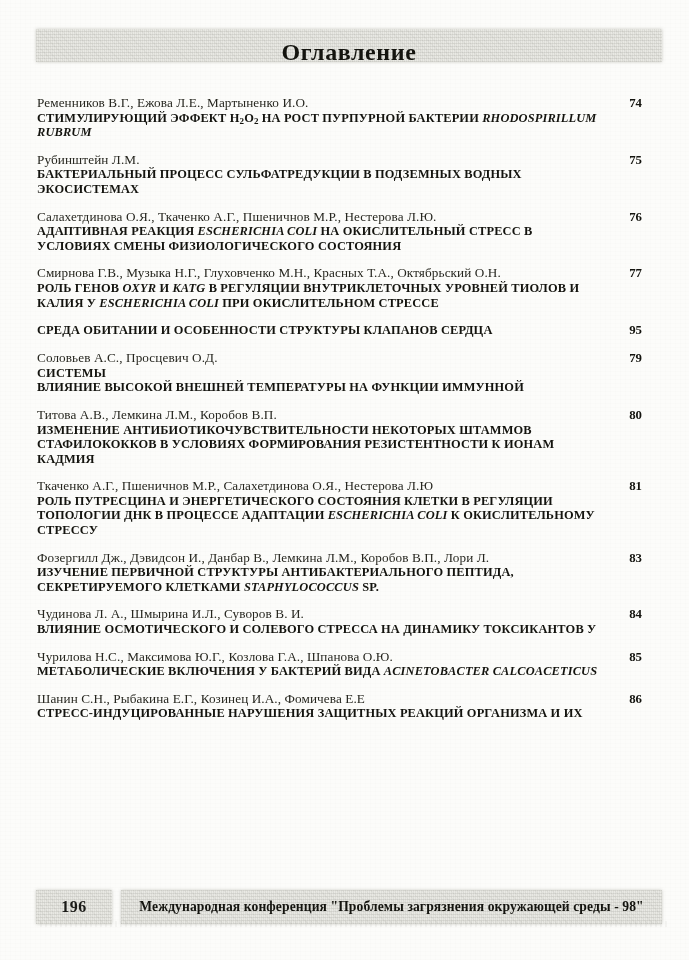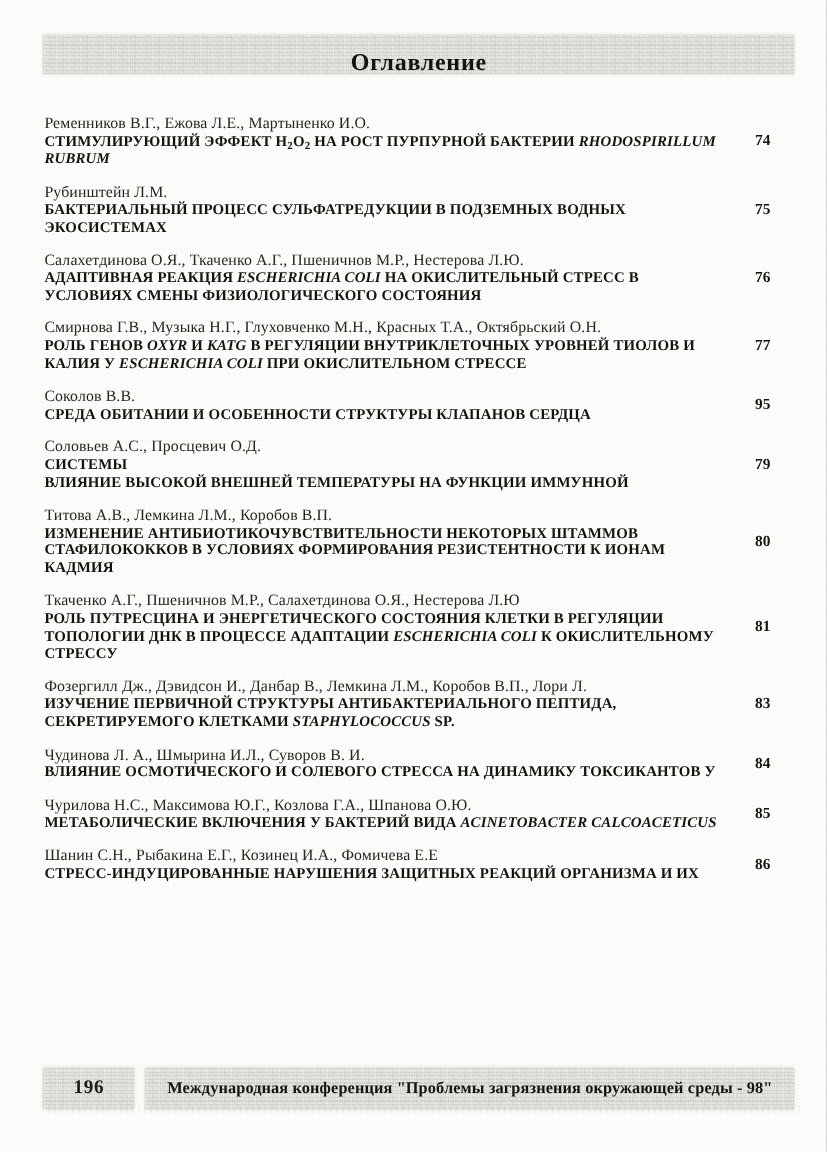--- a/index.html
+++ b/index.html
@@ -35,37 +35,37 @@
     position: absolute;
     top: 29px;
     left: 36px;
     width: 626px;
     height: 33px;
     display: flex;
     align-items: center;
     justify-content: center;
   }
   .header-title {
-    font-size: 20px;
+    font-size: 24px;
     font-weight: bold;
     letter-spacing: 0.6px;
     color: #14140f;
     margin-top: 13px;
   }
 
   
   .toc {
     position: absolute;
     top: 96px;
     left: 37px;
     width: 605px;
   }
   .entry {
     display: flex;
-    align-items: center;
+    align-items: flex-start;
     margin-bottom: 13px;
     gap: 28px;
   }
   .entry-text {
     flex: 1 1 auto;
     min-width: 0;
   }
   .authors {
     font-size: 13.2px;
     line-height: 14.6px;
@@ -187,21 +187,20 @@
           <div class="authors">Смирнова Г.В., Музыка Н.Г., Глуховченко М.Н., Красных Т.А., Октябрьский О.Н.</div>
 
         <div class="title-line">РОЛЬ ГЕНОВ <span class="it">OXYR</span> И <span class="it">KATG</span> В РЕГУЛЯЦИИ ВНУТРИКЛЕТОЧНЫХ УРОВНЕЙ ТИОЛОВ И</div>
           <div class="title-line">КАЛИЯ У <span class="it">ESCHERICHIA COLI</span> ПРИ ОКИСЛИТЕЛЬНОМ СТРЕССЕ</div>
         </div>
         <div class="pagenum">77</div>
       </div>
 
       <div class="entry">
         <div class="entry-text">
-          <div class="authors">Соколов В.В.</div>
 
         <div class="title-line">СРЕДА ОБИТАНИИ И ОСОБЕННОСТИ СТРУКТУРЫ КЛАПАНОВ СЕРДЦА</div>
         </div>
         <div class="pagenum">95</div>
       </div>
 
       <div class="entry">
         <div class="entry-text">
           <div class="authors">Соловьев А.С., Просцевич О.Д.</div>
 

